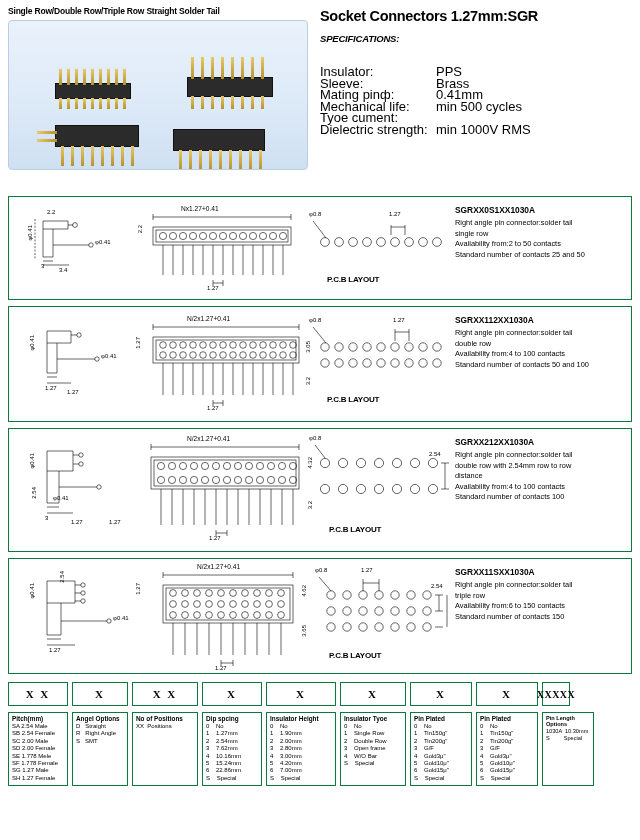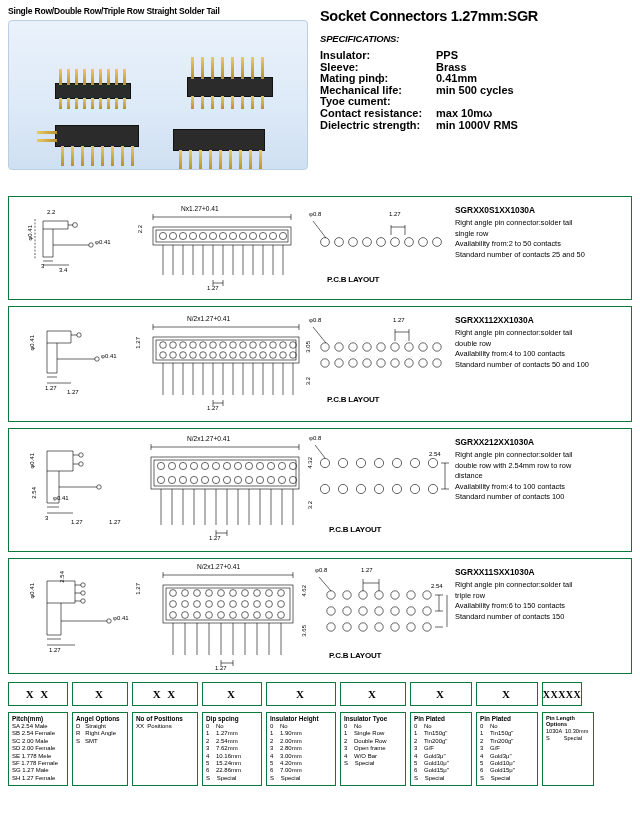--- a/index.html
+++ b/index.html
@@ -20,21 +20,21 @@
   }
   .photo-box {
     margin-top:4px; width:300px; height:150px;
     background:linear-gradient(180deg,#eaf2fb 0%,#dce9f7 60%,#cfe0f2 100%);
     border:1px solid #b9cde3; border-radius:4px;
     position:relative; overflow:hidden;
   }
   .header-right { width:320px; padding:8px 8px 0 0; }
   .title { font-size:14.5px; font-weight:bold; letter-spacing:-0.3px; }
   .specs-label { font-size:9.5px; font-weight:bold; margin-top:9px; letter-spacing:-0.2px;font-style:italic;}
-  .spec-table { margin-top:6px; font-size:11px; font-weight:bold; }
+  .spec-table { margin-top:22px; font-size:13px; font-weight:normal; }
   .spec-row { display:flex; line-height:11.6px; }
   .spec-k { width:116px; }
   .spec-v { flex:1; }
 
   
   .conn { position:absolute; }
   .conn .body { background:#2b2b2b; border:1px solid #111; position:absolute; }
   .conn .pin { background:linear-gradient(180deg,#e8c96a,#b9912c); position:absolute; width:3px; }
   .conn .pinh { background:linear-gradient(90deg,#e8c96a,#b9912c); position:absolute; height:3px; }
 
@@ -162,24 +162,20 @@
       <div class="spec-row">
         <div class="spec-k">Mating pinф:</div>
         <div class="spec-v">0.41mm</div>
       </div>
       <div class="spec-row">
         <div class="spec-k">Mechanical life:</div>
         <div class="spec-v">min 500 cycles</div>
       </div>
       <div class="spec-row">
         <div class="spec-k">Tyoe cument:</div>
-      </div>
-      <div class="spec-row">
-        <div class="spec-k">Contact resistance:</div>
-        <div class="spec-v">max 10mω</div>
       </div>
       <div class="spec-row">
         <div class="spec-k">Dielectric strength:</div>
         <div class="spec-v">min 1000V RMS</div>
       </div>
     </div>
   </div>
 </div>
 
 <div class="fig" style="height:104px;">
@@ -644,21 +640,21 @@
   </div>
   <div class="pn-col" style="width:66px;">
     <div class="pn-top">X</div>
   </div>
   <div class="pn-col" style="width:62px;">
     <div class="pn-top">X</div>
   </div>
   <div class="pn-col" style="width:62px;">
     <div class="pn-top">X</div>
   </div>
-  <div class="pn-col" style="width:40px;">
+  <div class="pn-col" style="width:28px;">
     <div class="pn-top" style="letter-spacing:0.5px;font-size:10px;">XXXXX</div>
   </div>
 </div>
 
 <div class="pn-wrap">
   <div class="pn-cell" style="width:60px;height:74px;">
     <div class="pn-head">Pitch(mm)</div>
     <div class="pn-list"><span>SA 2.54 Male</span><br><span>SB 2.54 Female</span><br><span>SC 2.00 Male</span><br><span>SD 2.00 Female</span><br><span>SE 1.778 Mele</span><br><span>SF 1.778 Female</span><br><span>SG 1.27 Male</span><br><span>SH 1.27 Female</span></div>
   </div>
   <div class="pn-cell" style="width:56px;height:74px;">

